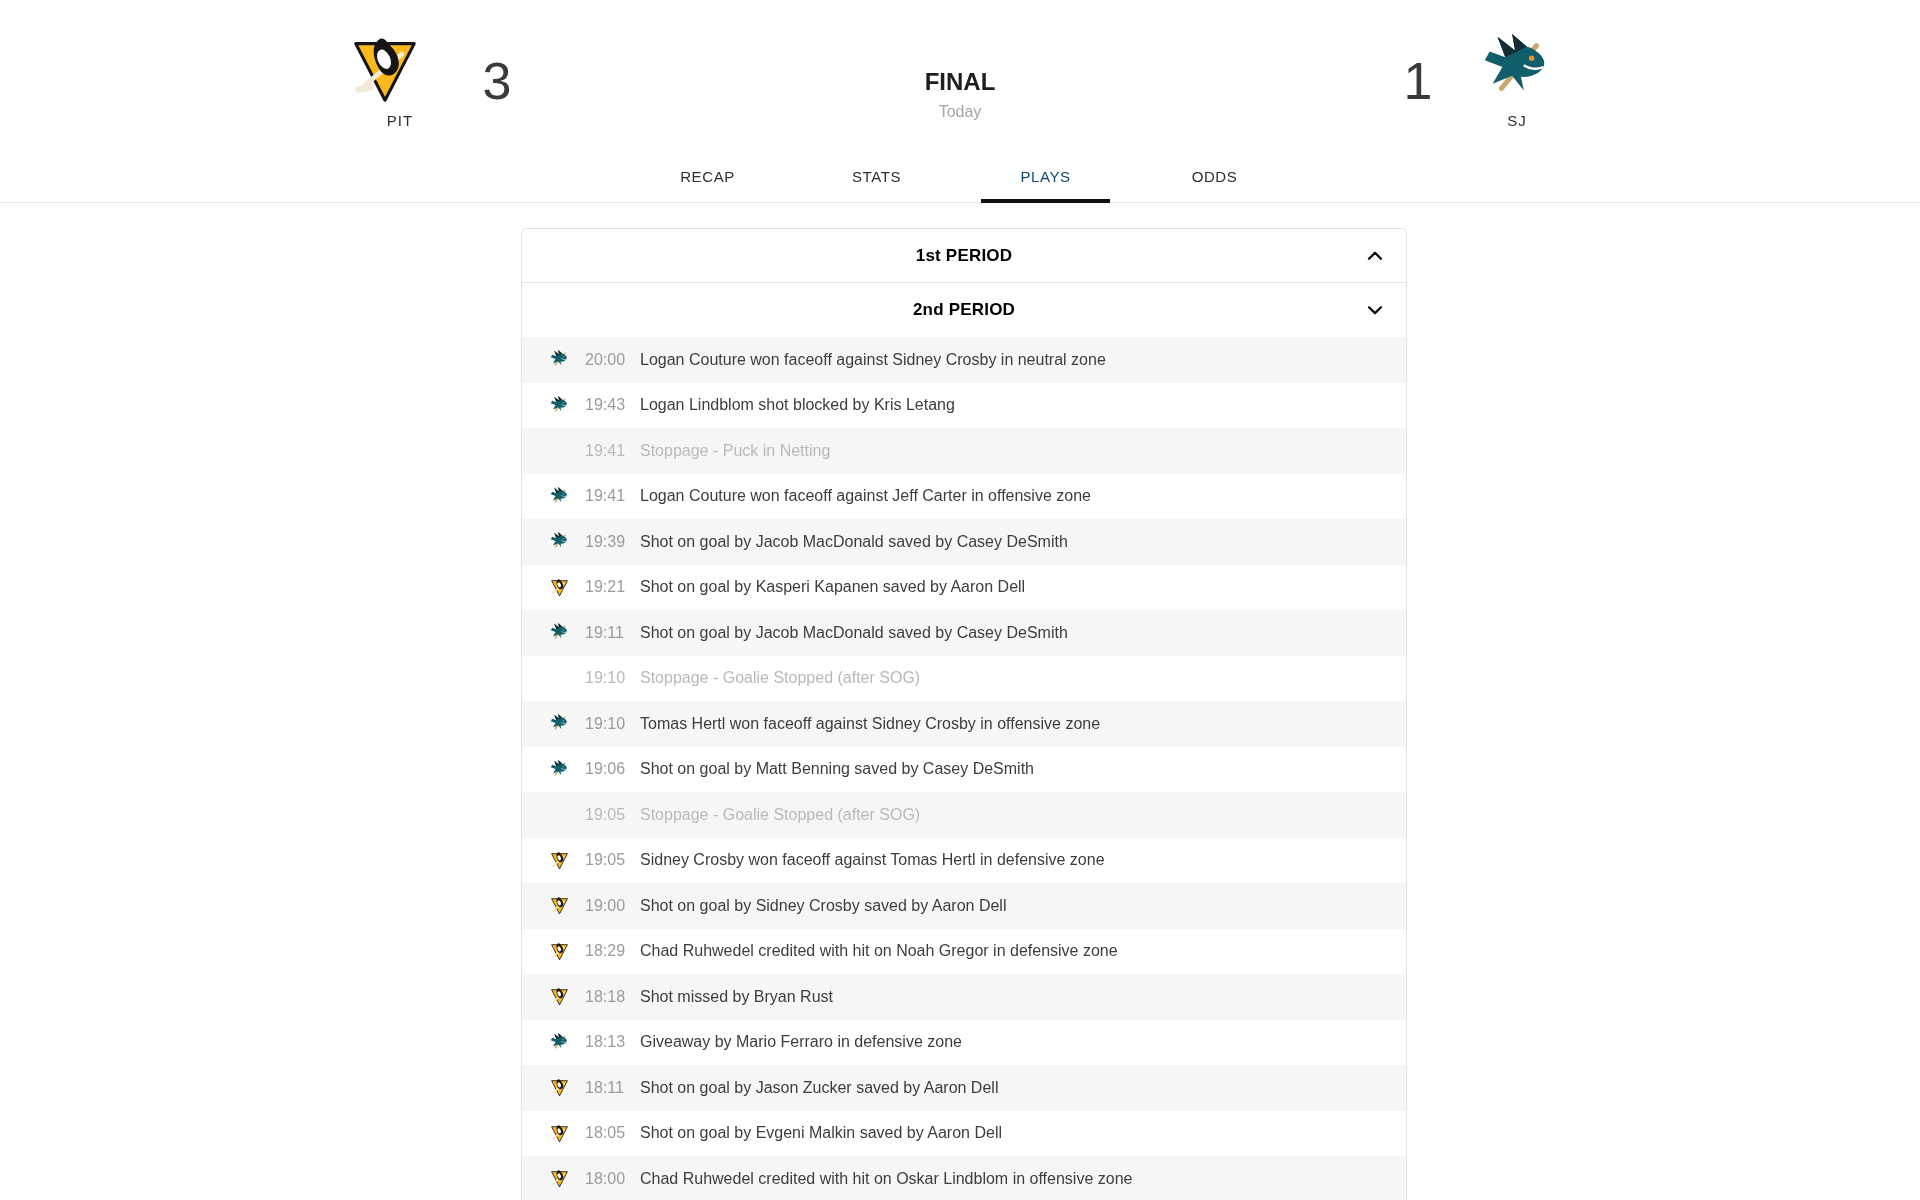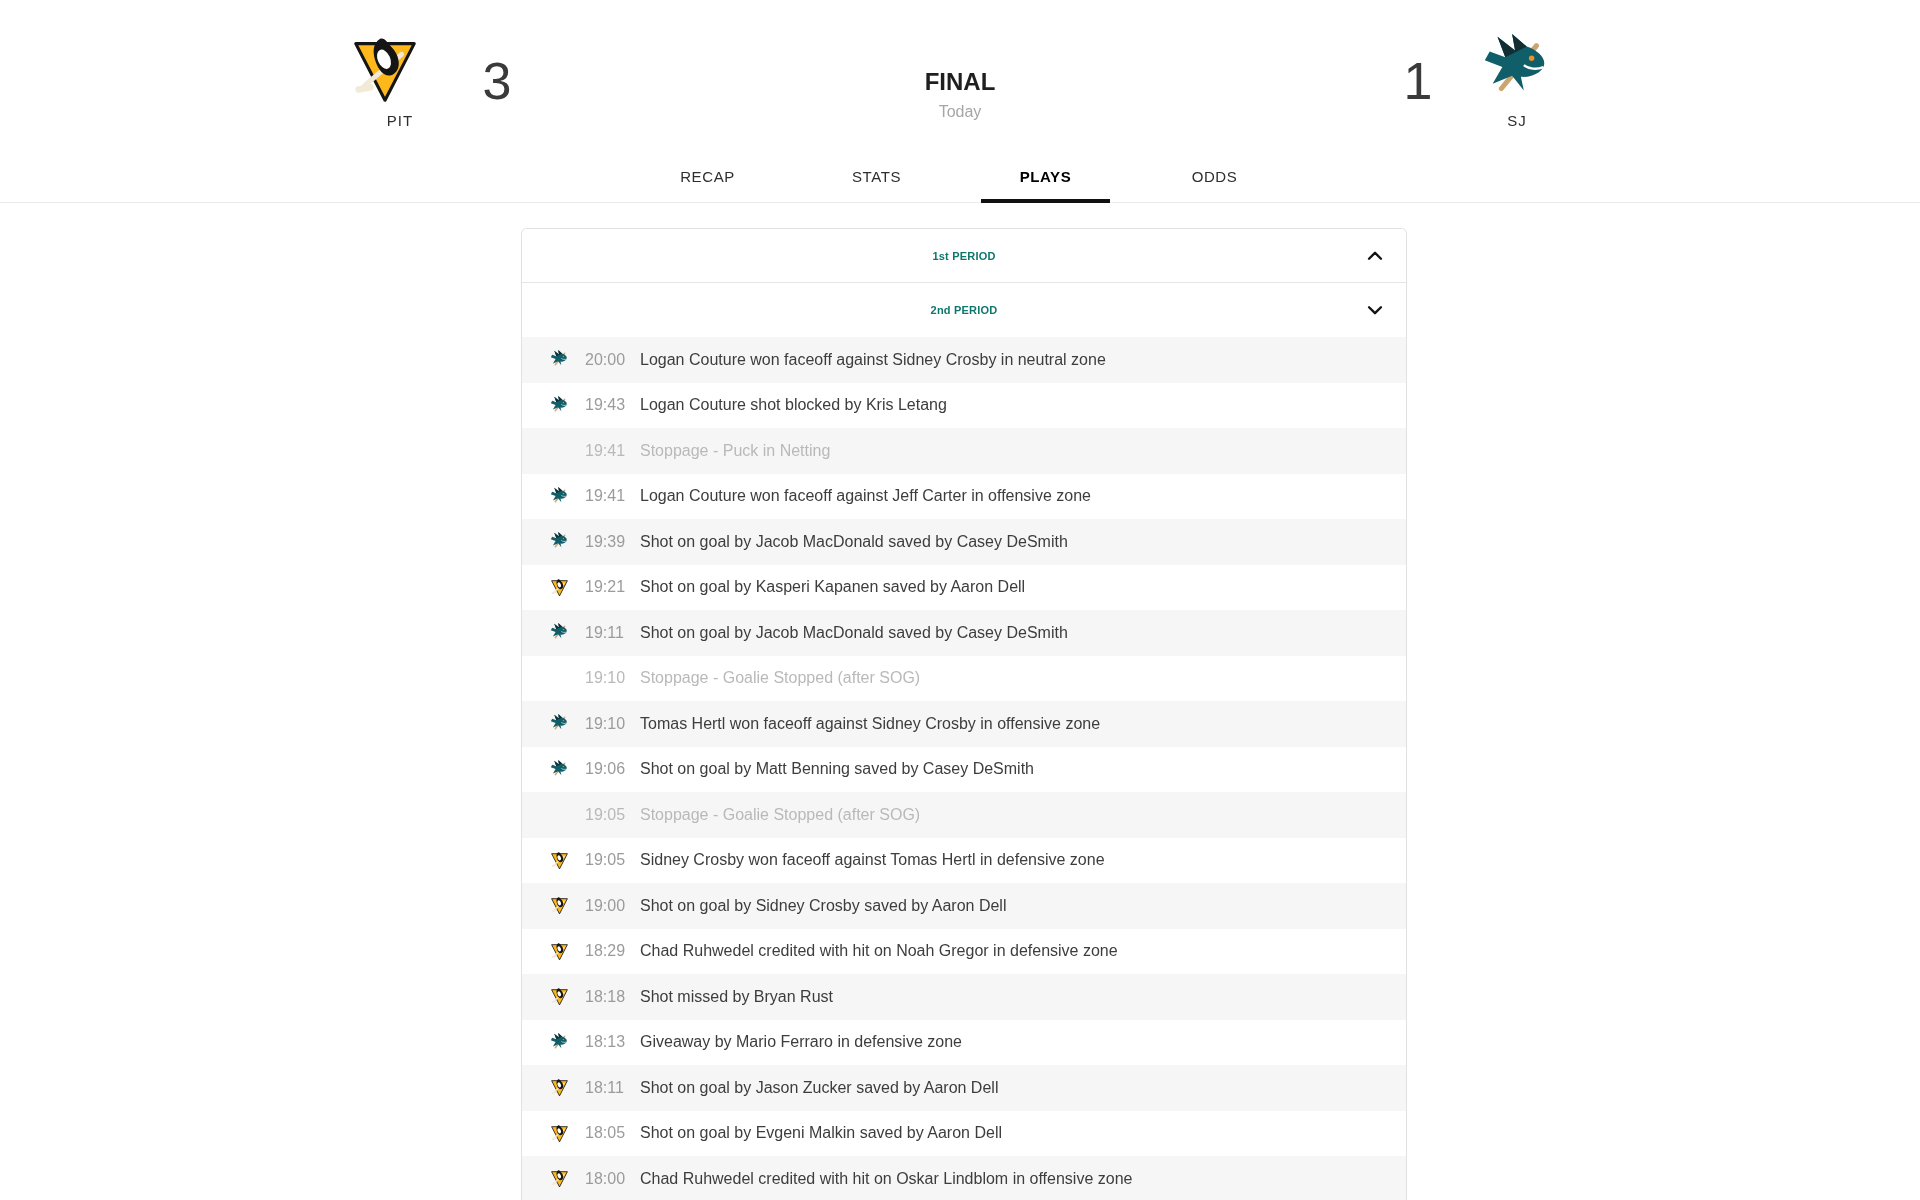--- a/index.html
+++ b/index.html
@@ -24,30 +24,30 @@
   .sb-date { position:absolute; left:860px; top:103px; width:200px; text-align:center;
     font-size:16px; color:#a6a6a6; }
 
   
   .tabbar-divider { position:absolute; left:0; top:202px; width:1920px; height:1px;
     background:#ececec; }
   .tabs { position:absolute; left:643px; top:150px; display:flex;gap:40px; }
   .tab { width:129px; height:53px; display:flex; align-items:center; justify-content:center;
     font-size:15px; letter-spacing:.6px; color:#2e2e2e; cursor:pointer;
     border-bottom:4px solid transparent; padding-top:3px; }
-  .tab.active { font-weight:bold; color:#000000; border-bottom-color:#111; }
+  .tab.active { font-weight:normal; color:#0c4a6e; border-bottom-color:#111; }
 
   
   .card { position:absolute; left:521px; top:228px; width:886px;
     border:1px solid #e0e0e0; border-bottom:none; border-radius:6px 6px 0 0;
     overflow:hidden; background:#fff; }
   .period-header { height:54px; position:relative; display:flex; align-items:center;
     justify-content:center; background:#fff; cursor:pointer; }
   .period-header.divided { border-bottom:1px solid #e6e6e6; }
-  .period-label { font-size:11px; font-weight:bold; letter-spacing:.2px; color:#0f766e; }
+  .period-label { font-size:17px; font-weight:bold; letter-spacing:.2px; color:#000000; }
   .chevron { position:absolute; right:20px; top:50%; transform:translateY(-50%);
     width:22px; height:22px; }
 
   .play-row { height:45.5px; display:flex; align-items:center; padding-left:27px;
     font-size:16px; background:#fff; }
   .play-row.row-shaded { background:#f6f6f6; }
   .icon-slot { width:21px; height:21px; flex:none; }
   .row-icon { width:21px; height:21px; display:block; }
   .play-time { width:45px; margin-left:15px; flex:none; color:#9b9b9b; }
   .play-text { margin-left:10px; color:#3d3d3d; white-space:nowrap; }
@@ -128,21 +128,21 @@
     <span class="play-time">20:00</span>
     <span class="play-text">Logan Couture won faceoff against Sidney Crosby in neutral zone</span>
   </div>
       <div class="play-row">
     <span class="icon-slot">
           <svg class="row-icon" viewBox="0 0 40 40">
             <use href="#sj-logo"></use>
           </svg>
         </span>
     <span class="play-time">19:43</span>
-    <span class="play-text">Logan Couture shot blocked by Kris Letang</span>
+    <span class="play-text">Logan Lindblom shot blocked by Kris Letang</span>
   </div>
       <div class="play-row row-shaded row-stoppage">
     <span class="icon-slot"></span>
     <span class="play-time">19:41</span>
     <span class="play-text">Stoppage - Puck in Netting</span>
   </div>
       <div class="play-row">
     <span class="icon-slot">
           <svg class="row-icon" viewBox="0 0 40 40">
             <use href="#sj-logo"></use>

